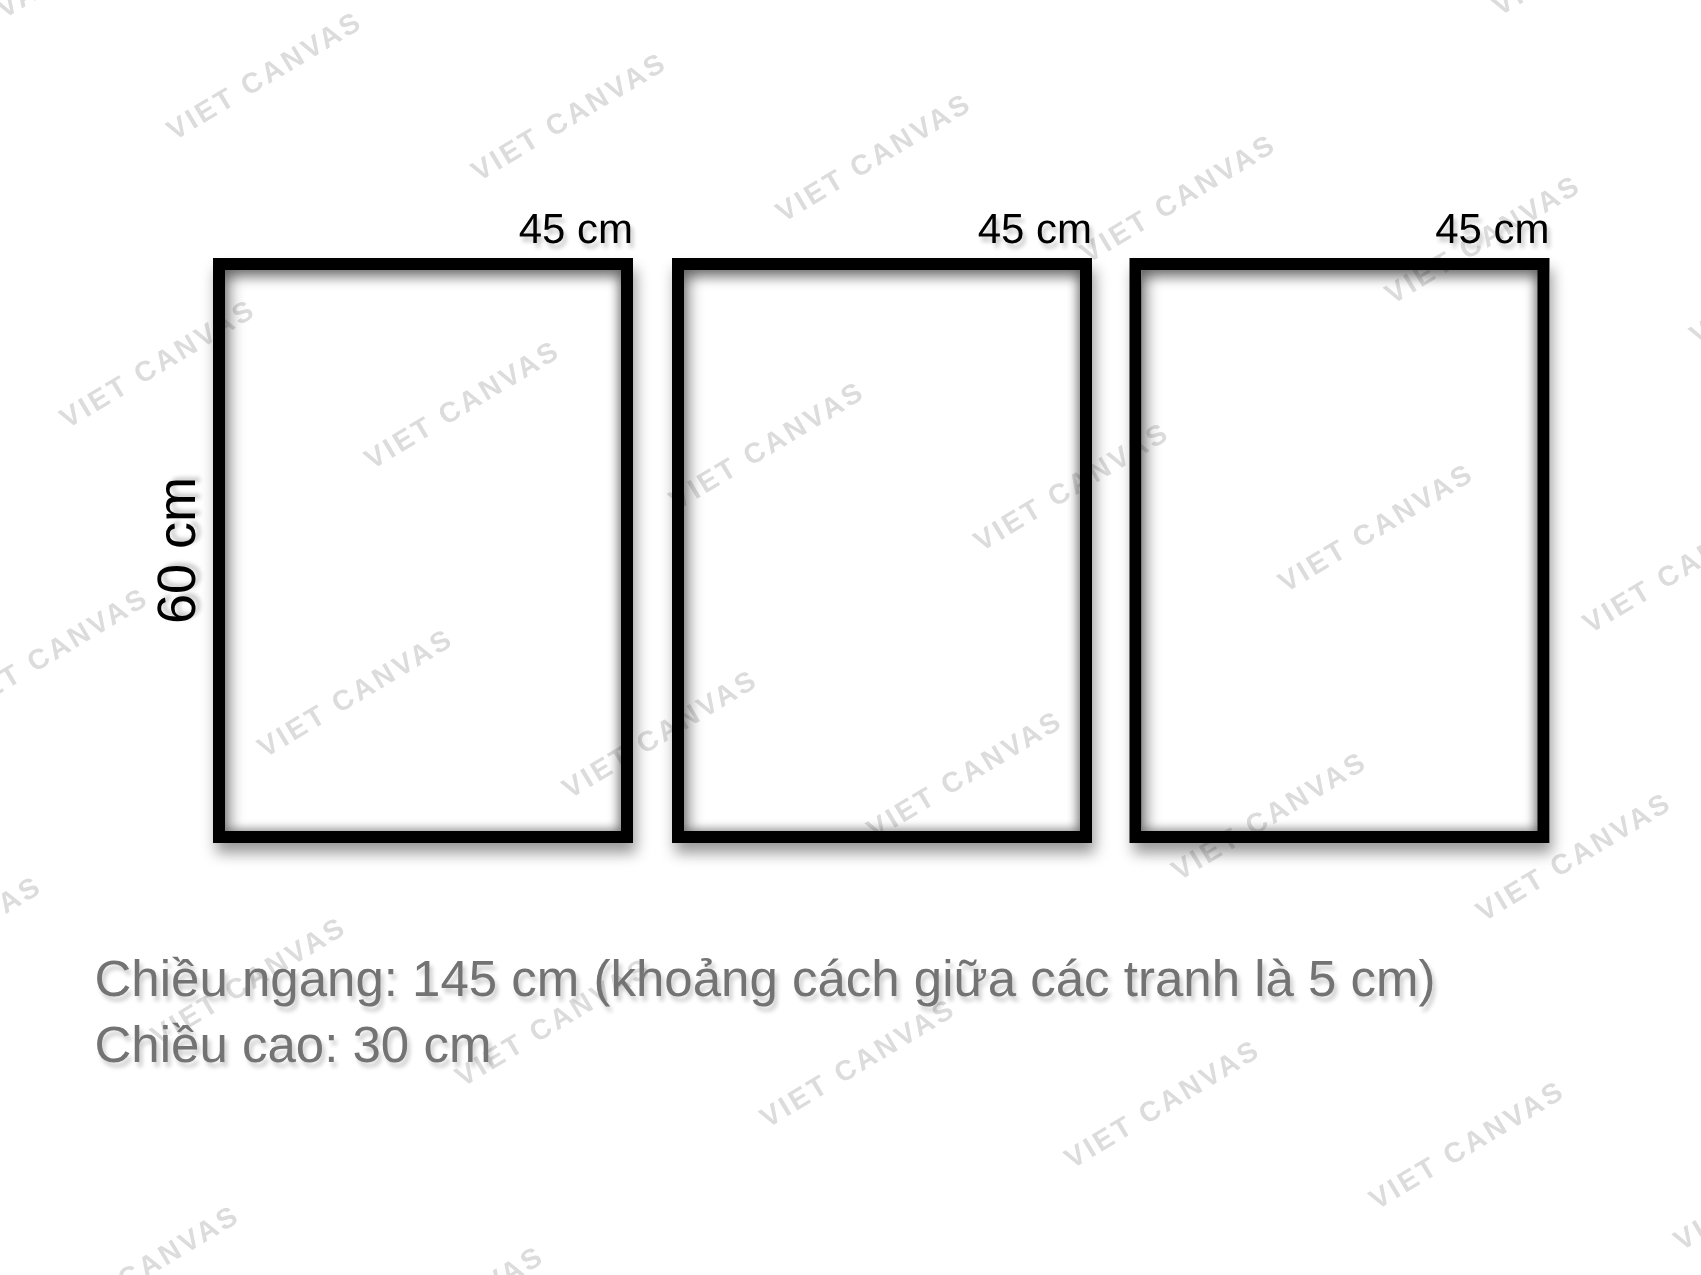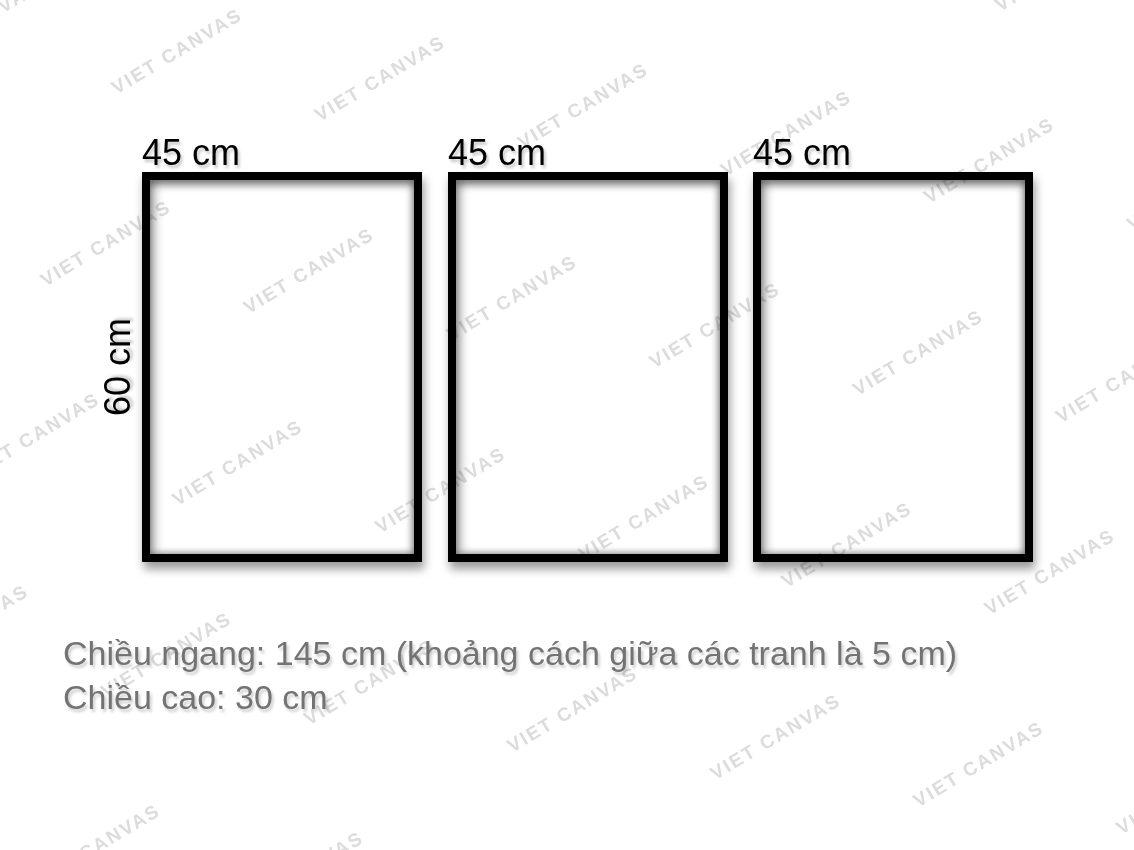--- a/index.html
+++ b/index.html
@@ -63,22 +63,22 @@
       inset 6px 0 8px rgba(0,0,0,0.25),
       inset -4px 0 6px rgba(0,0,0,0.18),
       inset 0 -3px 5px rgba(0,0,0,0.12);
   }
   .frame-label {
     position: absolute;
     top: 133px;
     width: 280px;
     height: 40px;
     line-height: 40px;
-    text-align: left;
-    font-size: 36px;
+    text-align: right;
+    font-size: 28px;
     color: #000;
     text-shadow: 2px 3px 3px rgba(0,0,0,0.22);
     z-index: 4;
     white-space: nowrap;
   }
   #height-label {
     position: absolute;
     left: 118px;
     top: 367px;
     transform: translate(-50%, -50%) rotate(-90deg);

